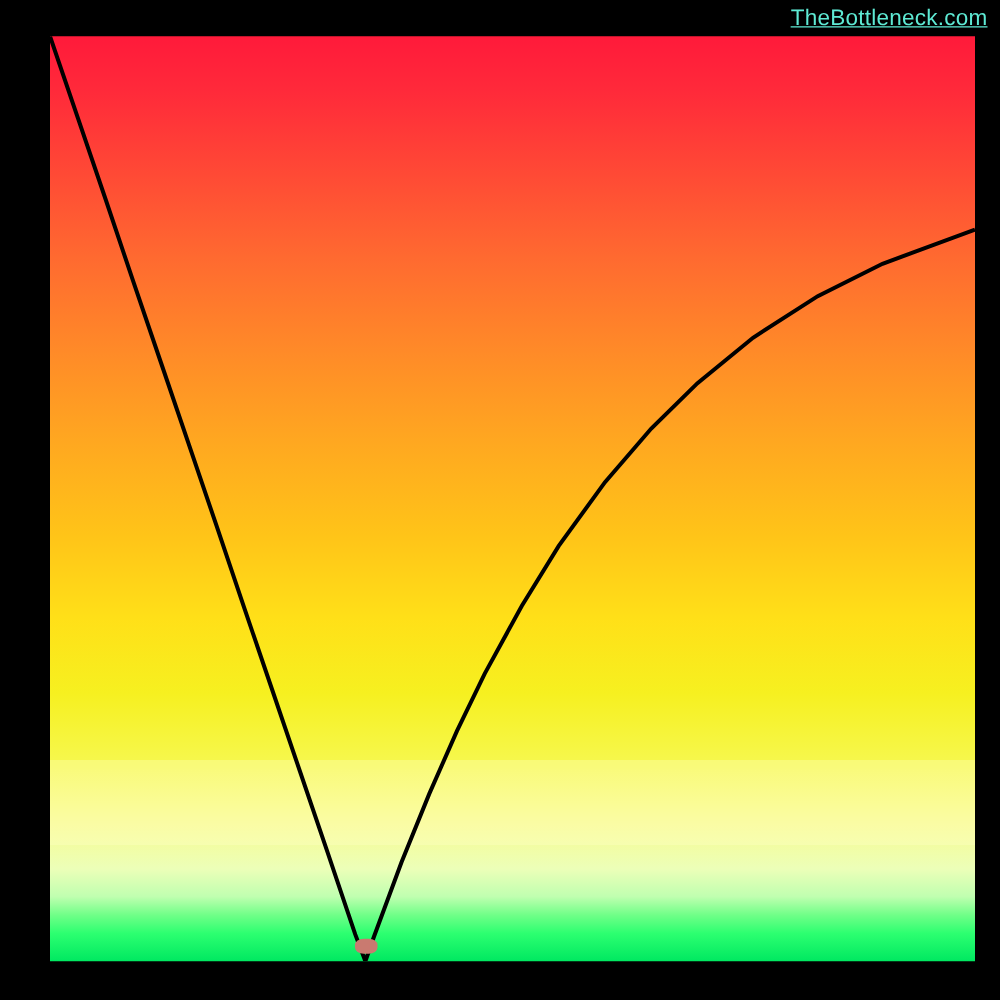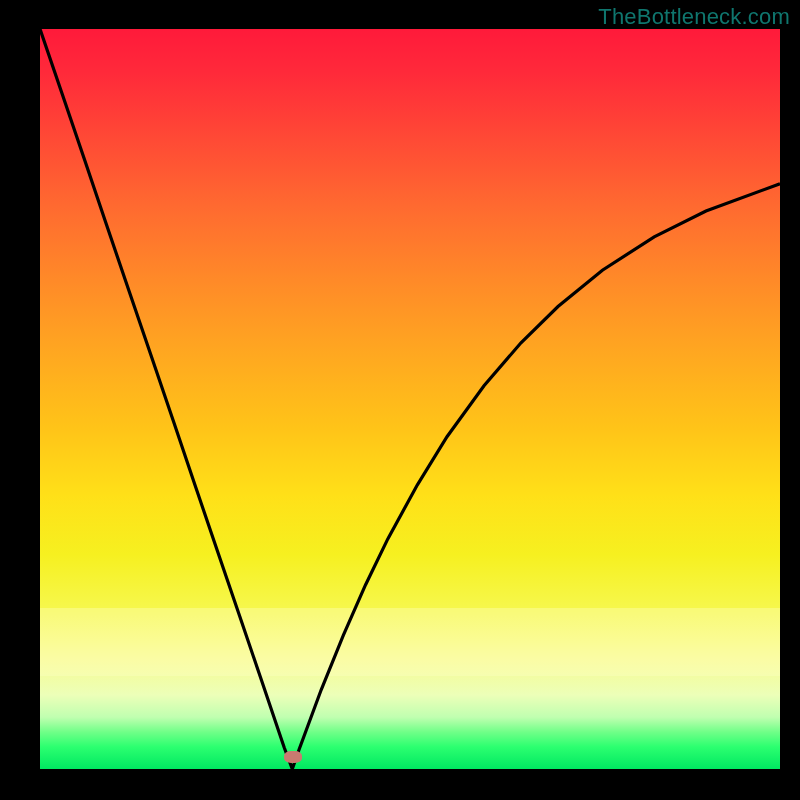--- a/index.html
+++ b/index.html
@@ -63,23 +63,24 @@
     height: 12px;
     border-radius: 7px / 5px;
     background: #c97a70;
     left: 284px;
     top: 751px;
   }
   .watermark {
     position: absolute;
     top: 4px;
     right: 10px;
-    color: #0f766e;
-    font-size: 22px;
+    color: #5eead4;
+    font-size: 18px;
     letter-spacing: 0.2px;
+    text-decoration: underline;
   }
 </style>
 </head>
 <body>
 
 <div class="frame">
   <div class="gradient-area"></div>
   <div class="yellow-band"></div>
 
   <svg class="curve-svg" viewBox="0 0 740 740" preserveAspectRatio="none">

